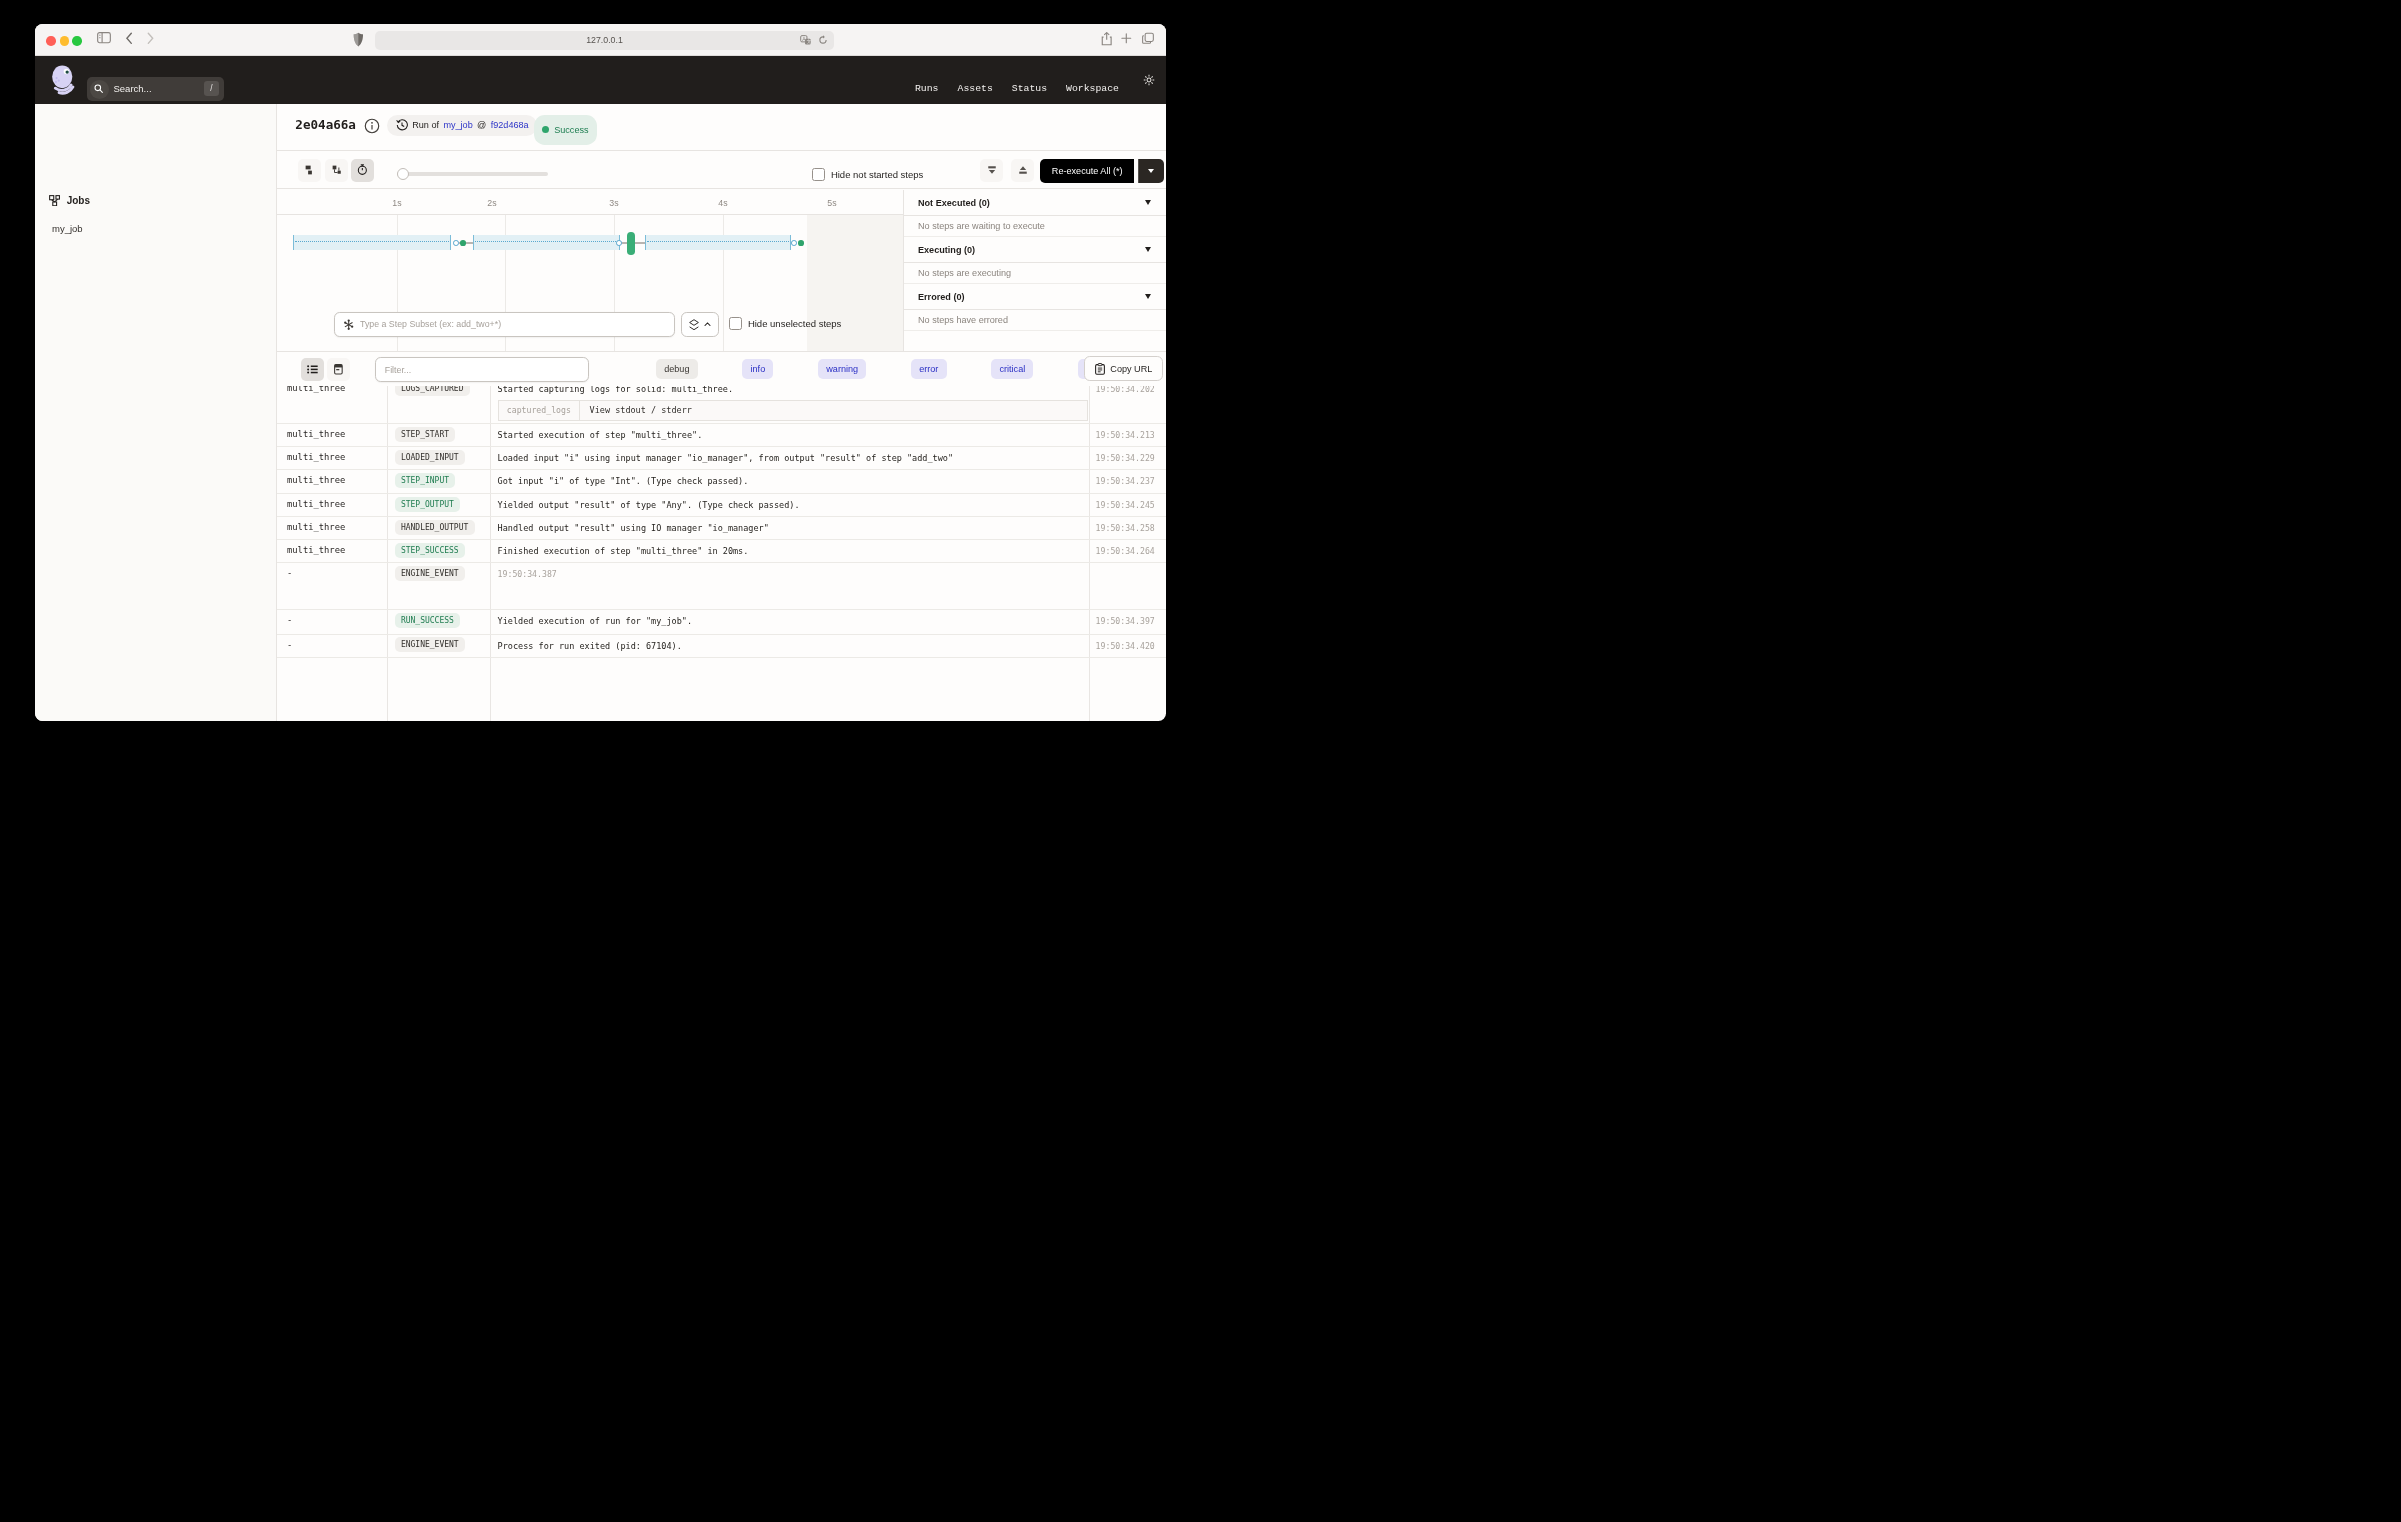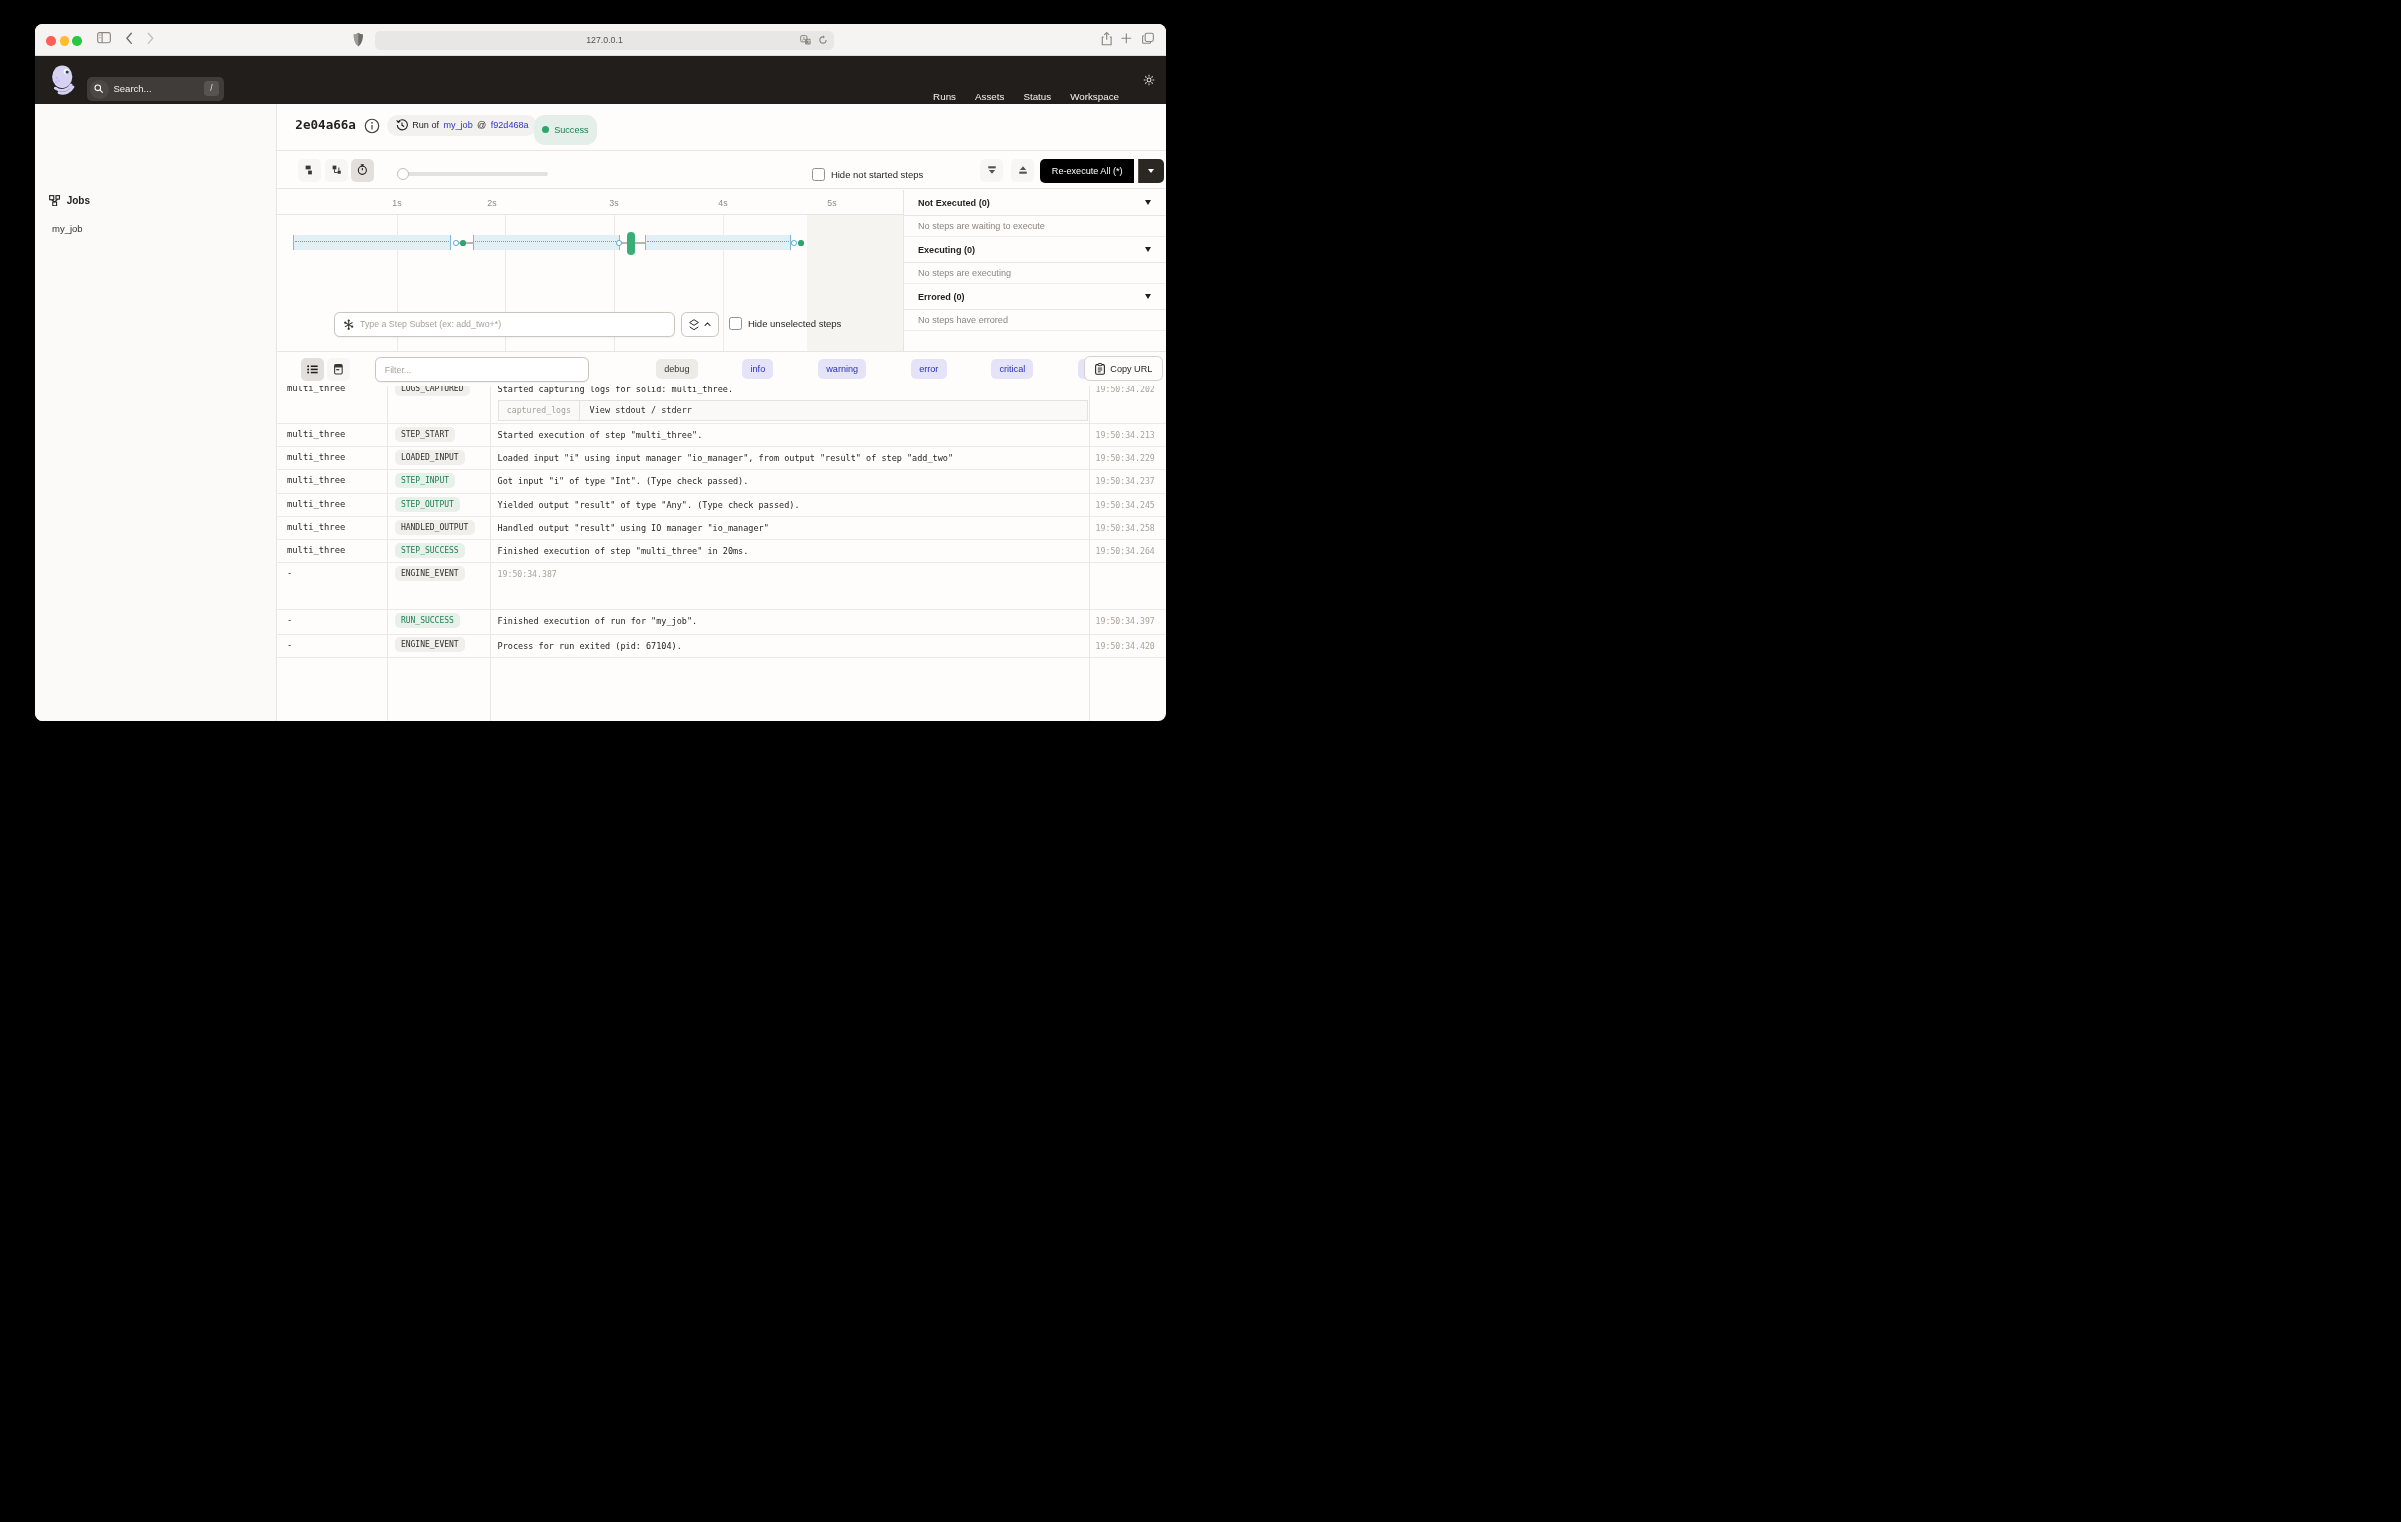--- a/index.html
+++ b/index.html
@@ -24,21 +24,21 @@
   
   #appheader { position:absolute; left:0; top:32px; width:100%; height:48px; background:#211e1c; }
   #logo { position:absolute; left:14px; top:8.2px; }
   #searchbox { position:absolute; left:52px; top:21px; width:137px; height:24px; background:#403c39;
                border-radius:5px; }
   #searchbox .mag { position:absolute; left:2.5px; top:2.5px; width:19px; height:19px; border-radius:50%;
                     background:#4c4844; display:flex; align-items:center; justify-content:center; }
   #searchbox .ph { position:absolute; left:26.5px; top:6.3px; font-size:9.5px; color:#f2f0ee; }
   #searchbox .slash { position:absolute; right:5px; top:4.4px; width:15px; height:15px; background:#575350;
                       border-radius:3.2px; color:#e9e7e5; font-size:8.2px; text-align:center; line-height:15px; }
-  #nav { position:absolute; right:47px; top:16px; height:48px; display:flex; align-items:center; gap:19px; }
+  #nav { position:absolute; right:47px; top:8px; height:48px; display:flex; align-items:center; gap:19px;font-family:Liberation Mono, monospace; }
   #nav .navitem { color:#f4f2f0; font-size:9.8px; cursor:default; }
   #gearbtn { position:absolute; right:11.4px; top:18.3px; }
 
   
   #sidebar { position:absolute; left:0; top:80px; width:242px; bottom:0; background:#fbfaf8;
              border-right:0.6px solid #e7e4e1; }
   #jobs-head { position:absolute; left:14px; top:91px; display:flex; gap:6.3px; align-items:center; }
   #jobs-head .t { font-size:10px; font-weight:bold; color:#211e1c; }
   #job-item { position:absolute; left:17px; top:119px; font-size:9.5px; color:#34302d; }
 
@@ -567,21 +567,21 @@
         </div>
         <div class="lrow" style="height: 47px;">
           <div class="opc mono">-</div>
           <div class="etc"><span class="pill mono default">ENGINE_EVENT</span></div>
           <div class="tsc mono">19:50:34.387</div>
         </div>
         <div class="lrow" style="height: 24.6px;">
           <div class="opc mono">-</div>
           <div class="etc"><span class="pill mono success">RUN_SUCCESS</span></div>
           <div class="infc mono">
-            <div>Finished execution of run for "my_job".</div>
+            <div>Yielded execution of run for "my_job".</div>
           </div>
           <div class="tsc mono">19:50:34.397</div>
         </div>
         <div class="lrow" style="height: 23px;">
           <div class="opc mono">-</div>
           <div class="etc"><span class="pill mono default">ENGINE_EVENT</span></div>
           <div class="infc mono">
             <div>Process for run exited (pid: 67104).</div>
           </div>
           <div class="tsc mono">19:50:34.420</div>

